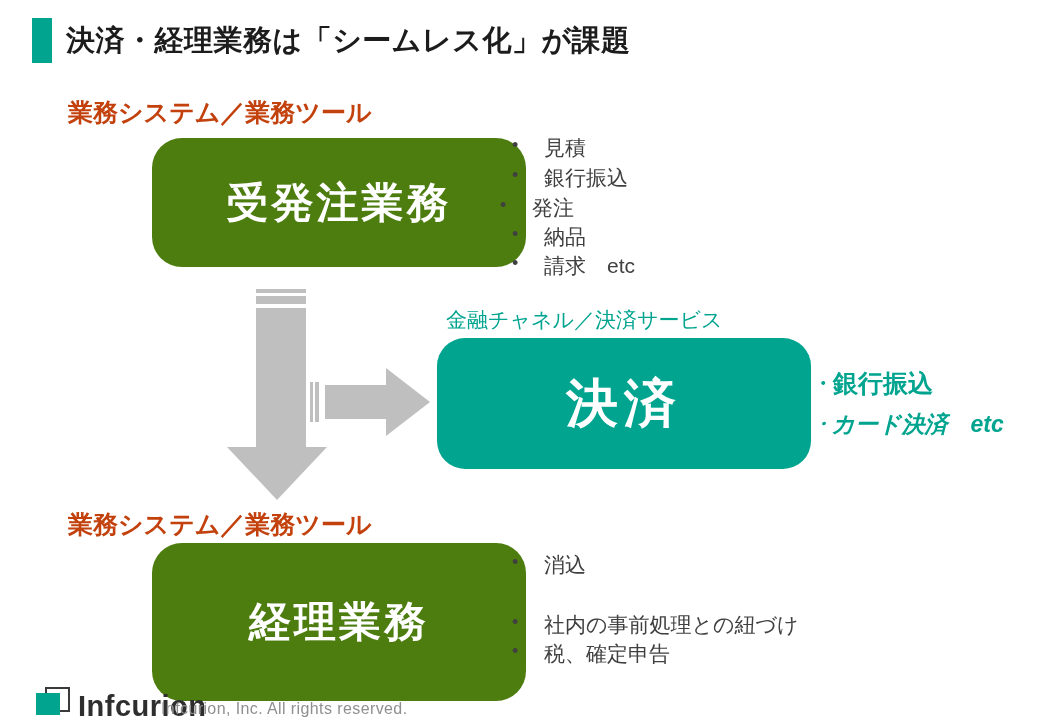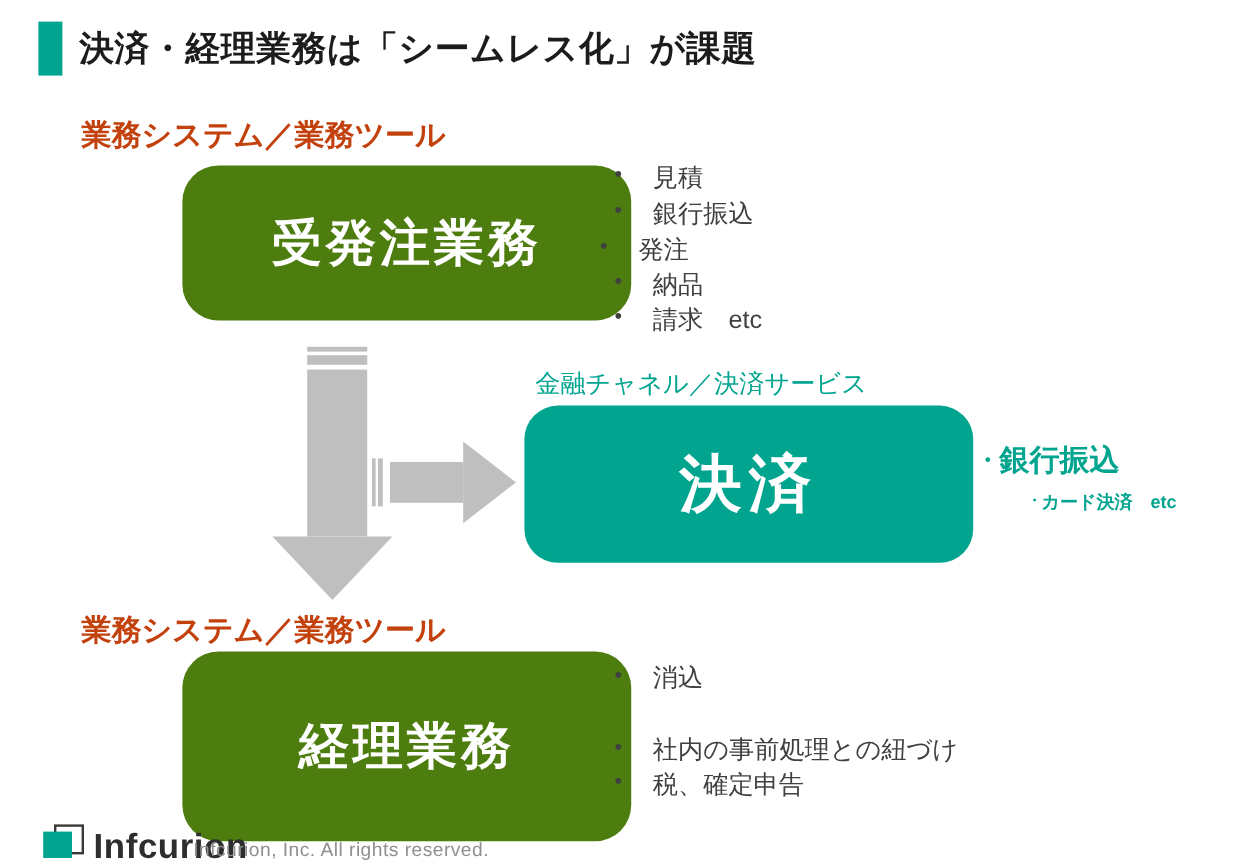--- a/index.html
+++ b/index.html
@@ -93,21 +93,21 @@
   <div class="abs head-right" style="left:362px; top:368px;"></div>
 
   <div class="abs teal-label" style="left:422px; top:306px;">金融チャネル／決済サービス</div>
   <div class="abs big-box teal-box" style="left:413px; top:338px;">
     <span>決済</span>
   </div>
 
   <div class="t-row" style="left:813px; top:367px; font-size:25px;">
     <span class="mdot">・</span><span>銀行振込</span>
   </div>
-  <div class="t-row" style="left:856px; top:409px; font-size:15px;">
+  <div class="t-row" style="left:813px; top:409px; font-size:23px;font-style:italic;">
     <span class="mdot">・</span><span>カード決済　etc</span>
   </div>
 
   <div class="abs sec-label" style="left:44px; top:508px;">業務システム／業務ツール</div>
   <div class="abs big-box gray-box" style="left:128px; top:543px; height:158px;">
     <span>経理業務</span>
   </div>
 
   <div class="b-row" style="left:512px; top:551px;">
     <span class="dot">•</span><span>消込</span>

